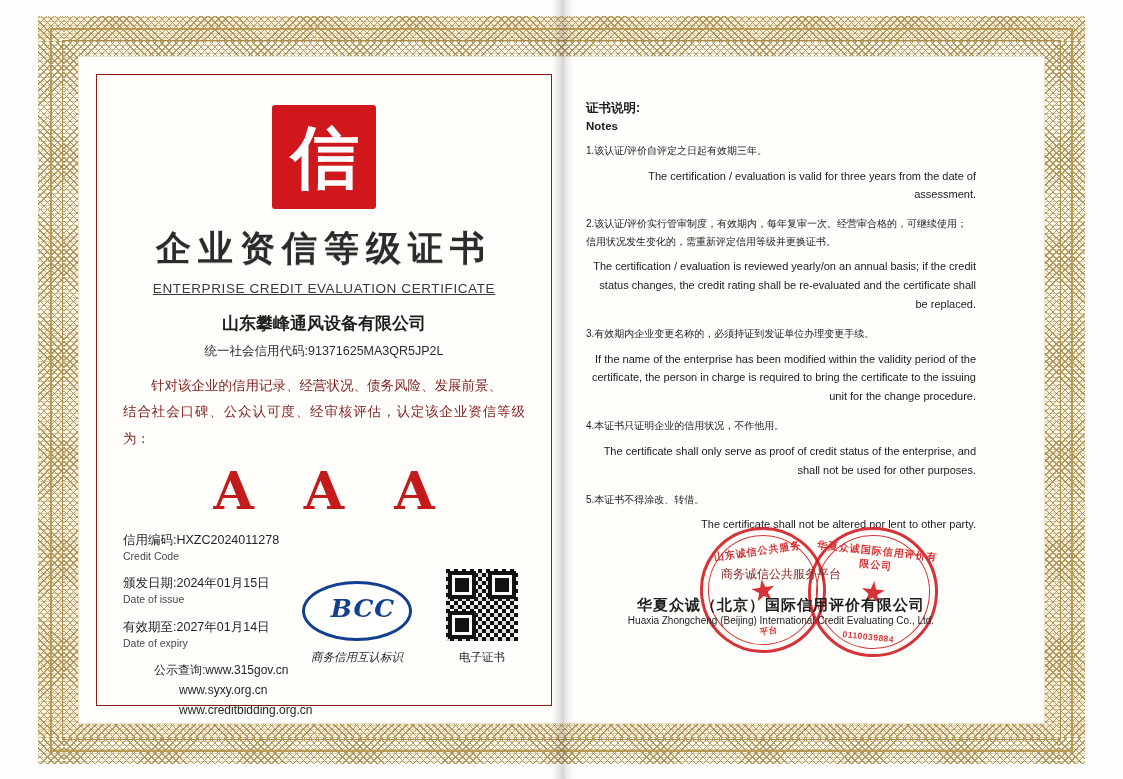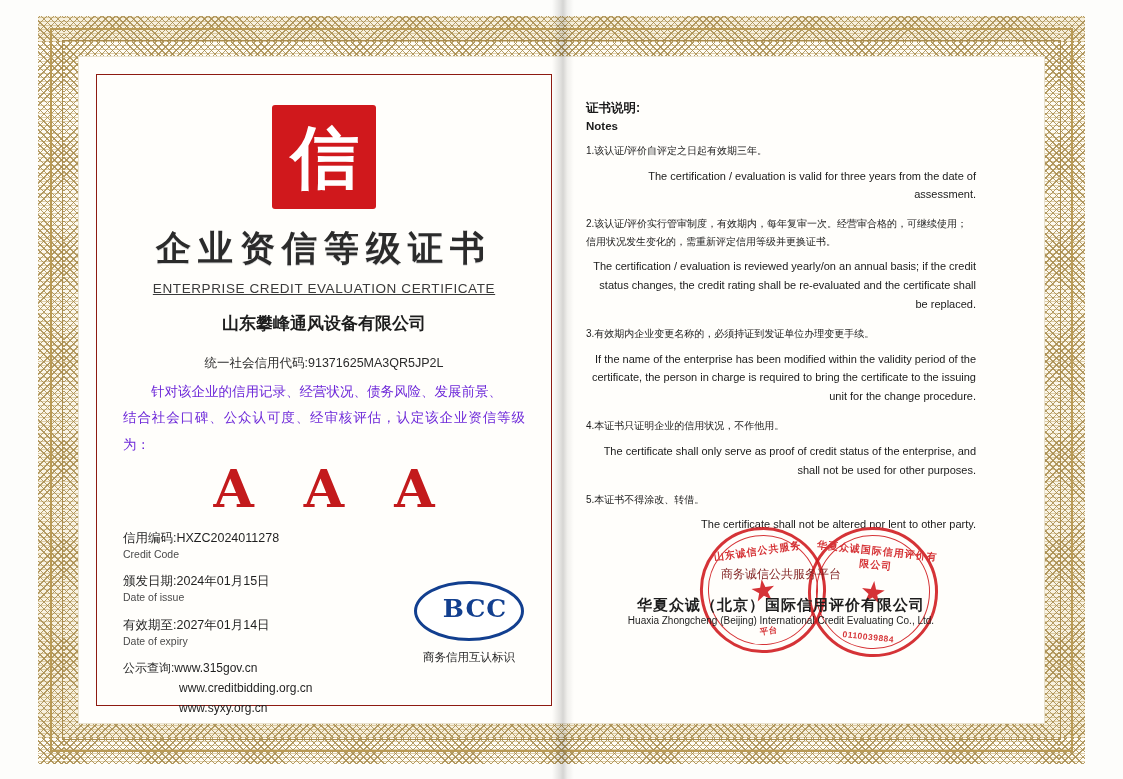--- a/index.html
+++ b/index.html
@@ -142,37 +142,37 @@
     text-decoration: underline;
   }
   .company {
     margin-top: 16px;
     text-align: center;
     font-size: 17px;
     font-weight: bold;
     color: #1d1d1d;
   }
   .usci {
-    margin-top: 20px;
+    margin-top: 8px;
     text-align: center;
     font-size: 12.5px;
     color: #2b2b2b;
   }
 
   .body-text {
-    margin-top: 7px;
+    margin-top: 13px;
     font-size: 13.5px;
     line-height: 1.95;
-    color: #6d28d9;
+    color: #7f1d1d;
     text-align: justify;
   }
   .body-text .indent { text-indent: 28px; display: block; }
 
   .grade {
-    margin-top: 0;
+    margin-top: 8px;
     text-align: center;
     font-family: "DejaVu Serif", serif;
     font-size: 52px;
     font-weight: bold;
     color: #c31a1c;
     letter-spacing: 16px;
     text-indent: 16px;
   }
 
   .meta-block {
@@ -186,33 +186,33 @@
     font-size: 10.5px;
     color: #4a4a4a;
   }
 
   .links {
     margin-top: 4px;
     font-size: 12px;
     color: #1f1f1f;
     line-height: 1.65;
   }
-  .links .lnk { display: block; }
+  .links .lnk { display: block; margin-left: 31px; }
   .links .lnk.ind { margin-left: 56px; }
 
   
   .badge-row {
     position: absolute;
     right: 26px;
     bottom: 40px;
     display: flex;
     align-items: flex-end;
     gap: 26px;
   }
-  .bcc-wrap { text-align: center; width: 112px; }
+  .bcc-wrap { text-align: center; width: 112px; font-style: italic; }
   .bcc-oval {
     width: 104px;
     height: 54px;
     border: 3px solid #123f8f;
     border-radius: 50%;
     margin: 0 auto;
     position: relative;
     background: #ffffff;
     overflow: hidden;
   }
@@ -417,32 +417,46 @@
         <div class="sub">Date of issue</div>
       </div>
       <div class="meta-row">
         <div>有效期至:2027年01月14日</div>
         <div class="sub">Date of expiry</div>
       </div>
     </div>
 
     <div class="links">
       <span class="lnk">公示查询:www.315gov.cn</span>
+      <span class="lnk ind">www.syxy.org.cn</span>
       <span class="lnk ind">www.creditbidding.org.cn</span>
-      <span class="lnk ind">www.syxy.org.cn</span>
     </div>
 
     <div class="badge-row">
       <div class="bcc-wrap">
         <div class="bcc-oval">
           <div class="swoosh"></div>
           <div class="txt">BCC</div>
         </div>
         <div class="cap">商务信用互认标识</div>
       </div>
+      <div class="qr-wrap">
+        <div class="qr">
+          <span class="finder f1">
+              <i></i>
+            </span>
+          <span class="finder f2">
+              <i></i>
+            </span>
+          <span class="finder f3">
+              <i></i>
+            </span>
+        </div>
+        <div class="cap">电子证书</div>
+      </div>
     </div>
   </div>
 
   <div class="right-panel">
     <div class="notes-head">证书说明:</div>
     <div class="notes-head-en">Notes</div>
 
     <div class="note-cn">1.该认证/评价自评定之日起有效期三年。</div>
     <div class="note-en">The certification / evaluation is valid for three years from the date of assessment.</div>
 

